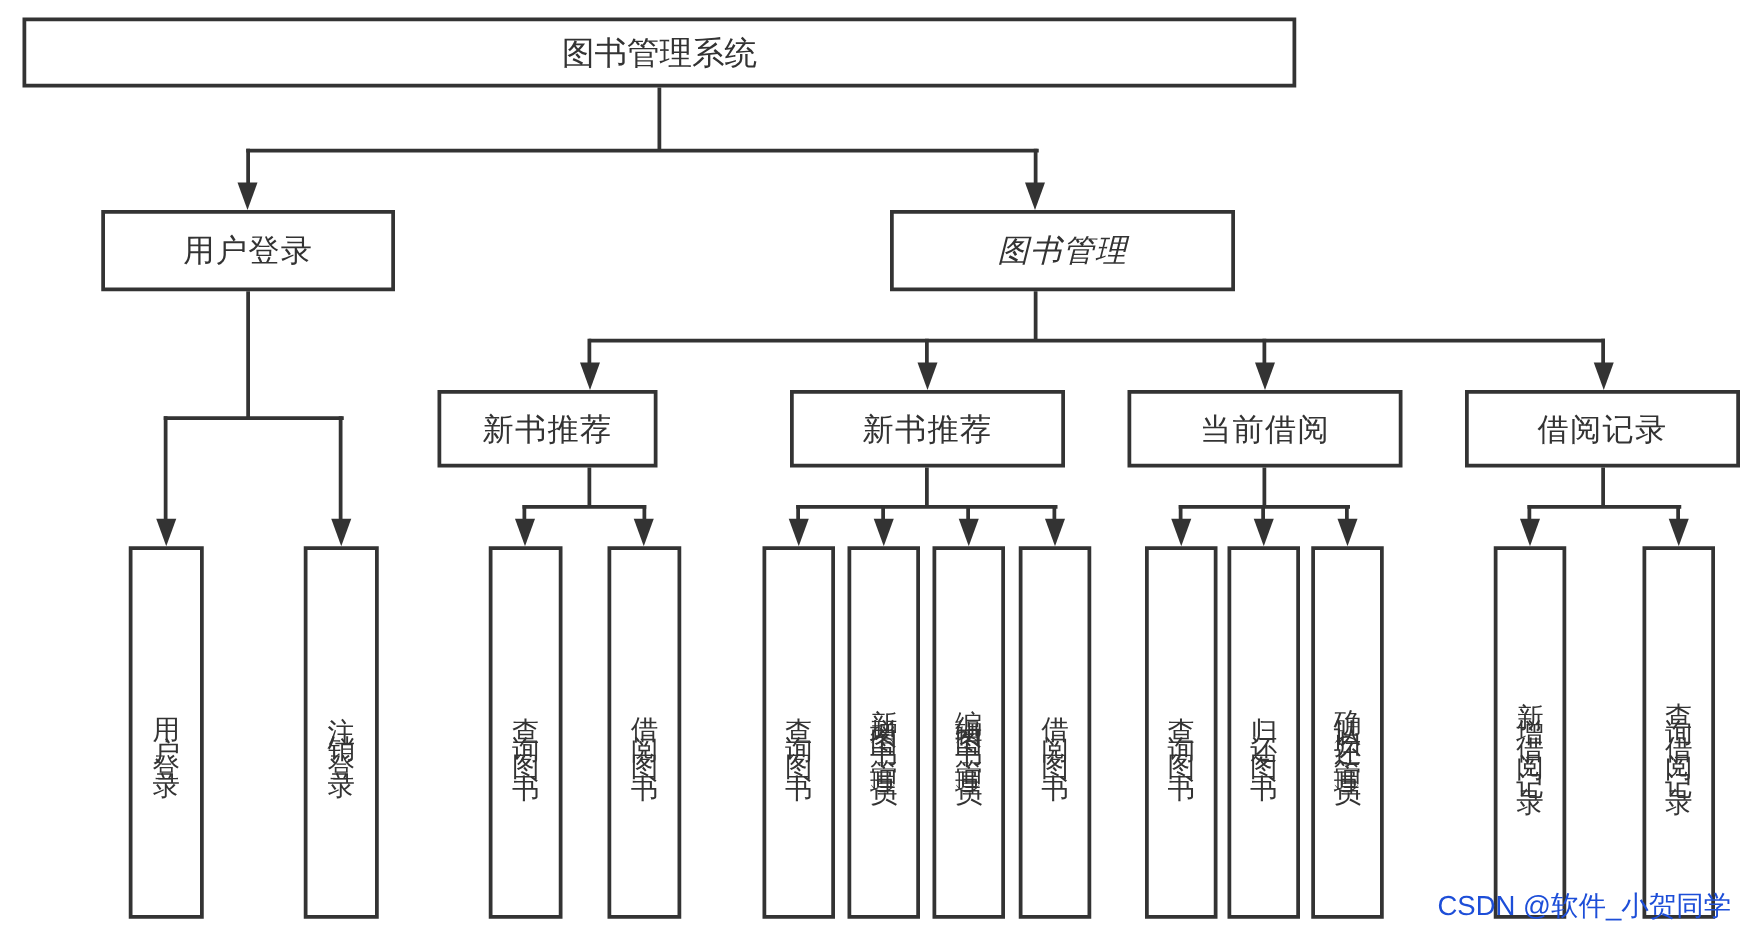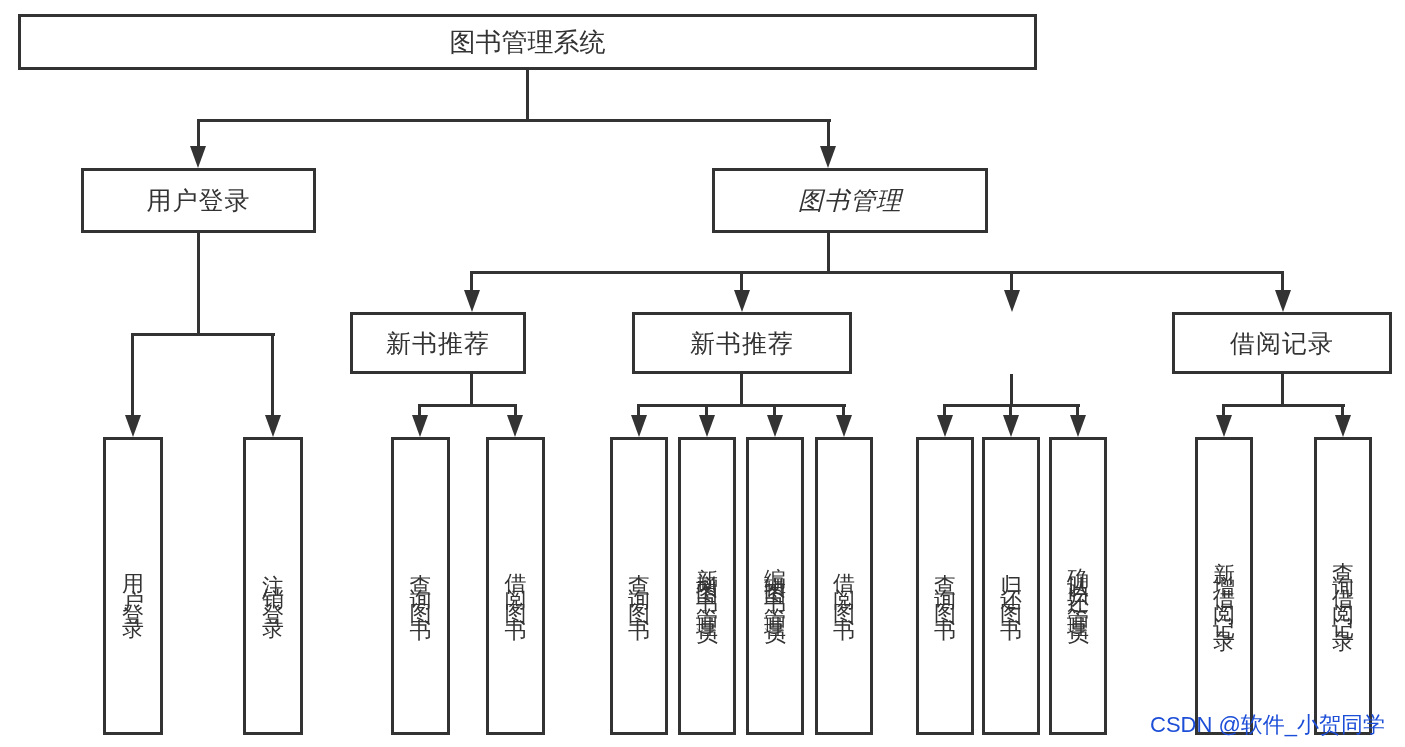--- a/index.html
+++ b/index.html
@@ -61,20 +61,21 @@
   <div class="arrowhead" style="left:464px;top:290px;"></div>
   <div class="vline" style="left:740px;top:271px;width:3px;height:22px;"></div>
   <div class="arrowhead" style="left:734px;top:290px;"></div>
   <div class="vline" style="left:1010px;top:271px;width:3px;height:22px;"></div>
   <div class="arrowhead" style="left:1004px;top:290px;"></div>
   <div class="vline" style="left:1281px;top:271px;width:3px;height:22px;"></div>
   <div class="arrowhead" style="left:1275px;top:290px;"></div>
 
   <div class="box hlabel" style="left:350px;top:312px;width:176px;height:62px;">新书推荐</div>
   <div class="box hlabel" style="left:632px;top:312px;width:220px;height:62px;">新书推荐</div>
+  <div class="box hlabel" style="left:902px;top:312px;width:220px;height:62px;">当前借阅</div>
   <div class="box hlabel" style="left:1172px;top:312px;width:220px;height:62px;">借阅记录</div>
 
   <div class="vline" style="left:470px;top:374px;width:3px;height:32px;"></div>
   <div class="hline" style="left:418px;top:404px;width:99px;height:3px;"></div>
   <div class="vline" style="left:418px;top:404px;width:3px;height:14px;"></div>
   <div class="arrowhead" style="left:412px;top:415px;"></div>
   <div class="vline" style="left:514px;top:404px;width:3px;height:14px;"></div>
   <div class="arrowhead" style="left:507px;top:415px;"></div>
 
   <div class="vline" style="left:740px;top:374px;width:3px;height:32px;"></div>

